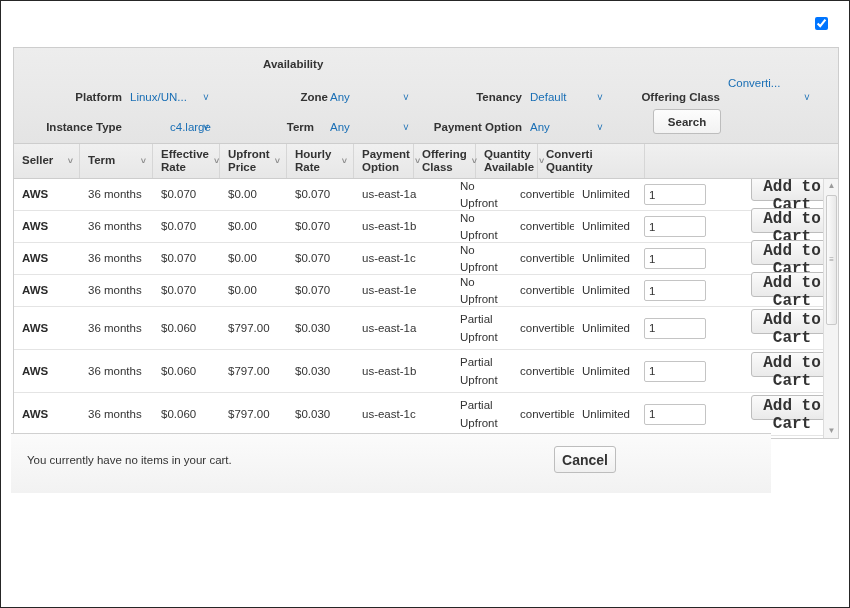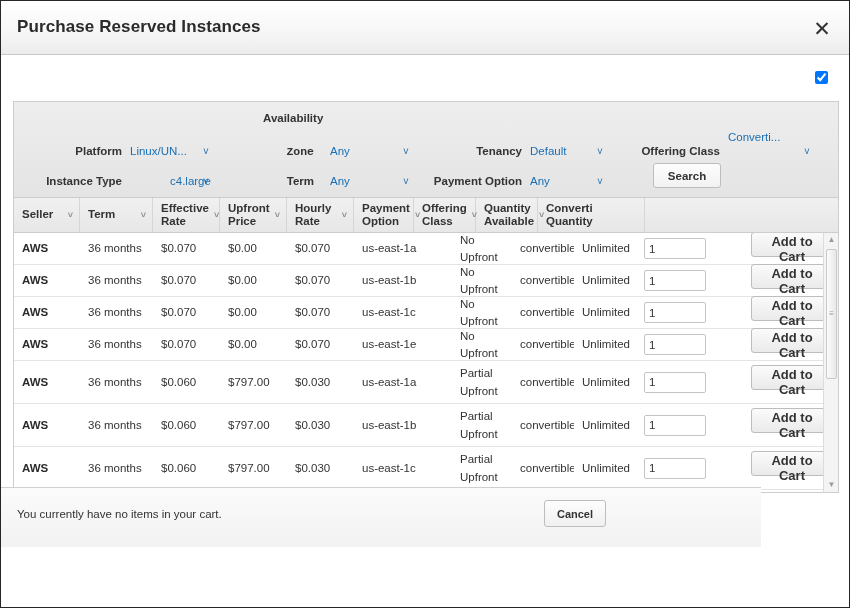--- a/index.html
+++ b/index.html
@@ -185,28 +185,28 @@
     font-size: 11.5px;
     color: #333;
     padding: 0 4px;
     border: 1px solid #c4c4c4;
     border-radius: 2px;
     background: #fff;
     font-family: "Liberation Sans", sans-serif;
   }
   .cart-btn {
     width: 82px; height: 25px;
-    font-size: 13px;
+    font-size: 16px;
     font-weight: bold;
     color: #333;
     background: linear-gradient(to bottom, #fbfbfb 0%, #eaeaea 100%);
     border: 1px solid #bdbdbd;
     border-radius: 3px;
     cursor: pointer;
-    font-family: Liberation Sans, sans-serif;
+    font-family: Liberation Mono, monospace;
   }
 
   
   #vscroll {
     position: absolute;
     right: 0; top: 35px;
     width: 15px; height: 259px;
     background: #f4f4f4;
     border-left: 1px solid #dcdcdc;
   }
@@ -236,36 +236,36 @@
     margin-top: -4px;
     text-align: center;
     font-size: 8px;
     color: #9b9b9b;
     line-height: 8px;
   }
 
   
   #footer {
     position: absolute;
-    left: 0; bottom: 0;
+    left: 10px; bottom: 0;
     width: 760px; height: 60px;
     background: linear-gradient(to bottom, #fbfbfb 0%, #f2f2f2 100%);
     border-top: 1px solid #d0d0d0;
   }
   #cart-status {
     position: absolute;
     left: 16px; top: 20px;
     font-size: 11.5px;
     color: #333;
   }
   #cancel-btn {
     position: absolute;
     right: 155px; top: 12px;
     width: 62px; height: 27px;
-    font-size: 11px;
+    font-size: 14px;
     font-weight: bold;
     color: #333;
     background: linear-gradient(to bottom, #fdfdfd 0%, #f0f0f0 100%);
     border: 1px solid #bdbdbd;
     border-radius: 3px;
     cursor: pointer;
     font-family: "Liberation Sans", sans-serif;
   }
   #viewcart-btn {
     position: absolute;
@@ -279,43 +279,39 @@
     border-radius: 3px;
     cursor: pointer;
     font-family: "Liberation Sans", sans-serif;
   }
 </style>
 </head>
 <body>
 
 <div id="dialog">
 
-  <div id="titlebar">
-    <div id="dialog-title">Purchase Reserved Instances</div>
-    <button id="close-btn">✕</button>
-  </div>
 
   <div id="body">
 
     <div id="capacity-row">
       <input type="checkbox" id="capacity-checkbox" checked="" style="">
     </div>
 
     <div id="filter-panel">
       <div id="availability-hdr">Availability</div>
 
       <div class="flabel" style="left:30px; top:43px; width:78px;">Platform</div>
       <div class="fvalue" style="left:116px; top:43px;">Linux/UN...</div>
       <div class="fcaret" style="left:189px; top:45px;">˅</div>
 
       <div class="flabel" style="left:18px; top:73px; width:90px;">Instance Type</div>
       <div class="fvalue" style="left:116px; top:73px;margin-left:40px;">c4.large</div>
       <div class="fcaret" style="left:189px; top:75px;">˅</div>
 
-      <div class="flabel" style="left:248px; top:43px; width:52px;font-family:Liberation Mono, monospace;">Zone</div>
+      <div class="flabel" style="left:262px; top:43px; width:52px;">Zone</div>
       <div class="fvalue" style="left:316px; top:43px;">Any</div>
       <div class="fcaret" style="left:389px; top:45px;">˅</div>
 
       <div class="flabel" style="left:248px; top:73px; width:52px;">Term</div>
       <div class="fvalue" style="left:316px; top:73px;">Any</div>
       <div class="fcaret" style="left:389px; top:75px;">˅</div>
 
       <div class="flabel" style="left:434px; top:43px; width:74px;">Tenancy</div>
       <div class="fvalue" style="left:516px; top:43px;">Default</div>
       <div class="fcaret" style="left:583px; top:45px;">˅</div>

